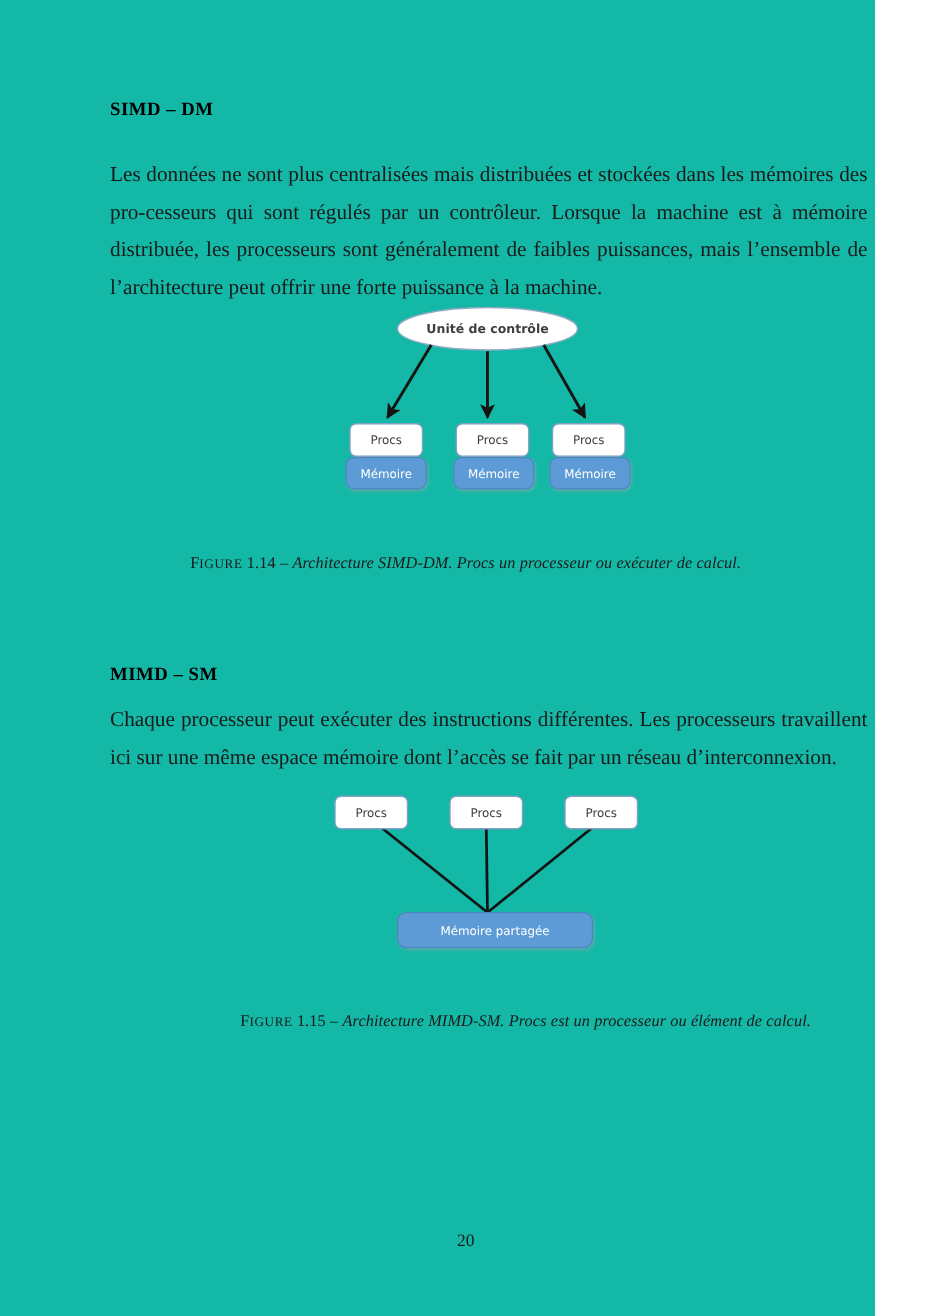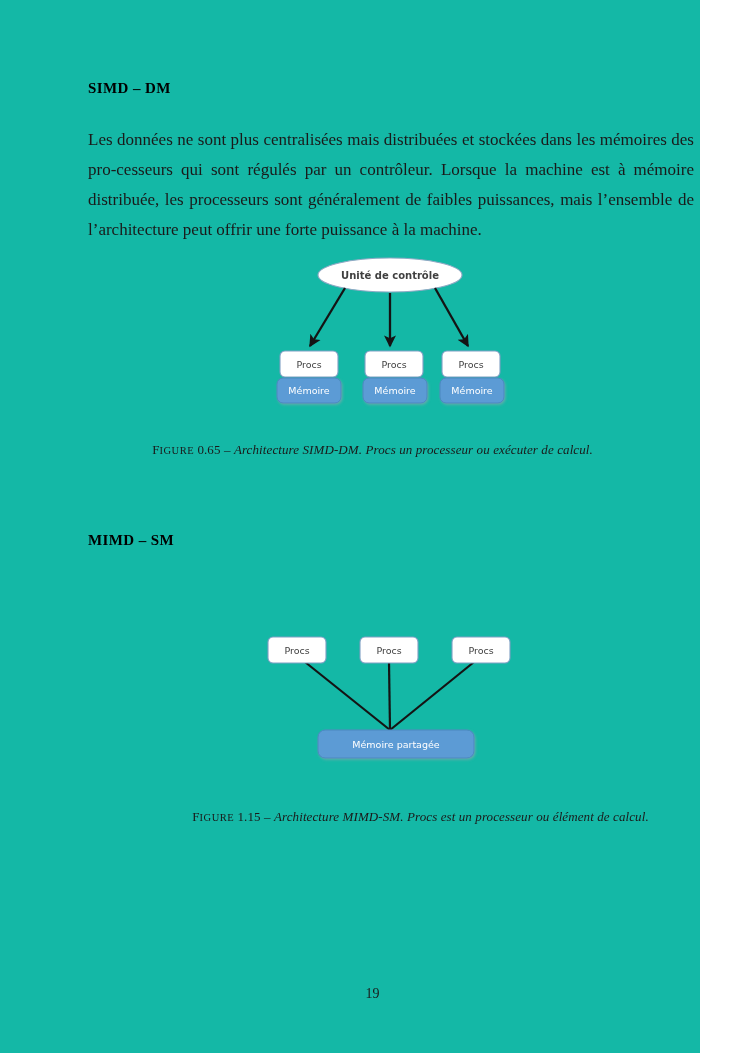--- a/index.html
+++ b/index.html
@@ -103,21 +103,21 @@
 <div id="page">
 
   <div class="content" style="top:80px;">
     <h2 class="section-heading">SIMD – DM</h2>
   </div>
 
   <div class="content" style="top:125px;">
     <p class="body-text">Les données ne sont plus centralisées mais distribuées et stockées dans les mémoires des pro-cesseurs qui sont régulés par un contrôleur. Lorsque la machine est à mémoire distribuée, les processeurs sont généralement de faibles puissances, mais l’ensemble de l’architecture peut offrir une forte puissance à la machine.</p>
   </div>
 
-  <div class="diagram" style="top:248px;">
+  <div class="diagram" style="top:236px;">
     <svg width="745" height="165" viewBox="0 0 745 165" xmlns="http://www.w3.org/2000/svg">
       <defs>
         <marker id="arrowhead-simd" markerWidth="6" markerHeight="6" refX="4.6" refY="3" orient="auto" markerUnits="strokeWidth">
           <path d="M0,0.4 L5.2,3 L0,5.6 L1.2,3 Z" fill="#141414"></path>
         </marker>
         <filter id="boxshadow" x="-30%" y="-30%" width="170%" height="180%">
           <feDropShadow dx="1.1" dy="1.4" stdDeviation="1.1" flood-color="#9aa3ad" flood-opacity="0.55"></feDropShadow>
         </filter>
       </defs>
 
@@ -147,27 +147,30 @@
       <g>
         <rect x="442" y="103" width="58" height="26" rx="5" ry="5" fill="#ffffff" stroke="#7f9fc4" stroke-width="1.1"></rect>
         <text x="471" y="119.5" class="node-label label-dark" text-anchor="middle">Procs</text>
         <rect x="440" y="130" width="64" height="25" rx="6" ry="6" fill="#5b9bd5" stroke="#4a87c0" stroke-width="1" filter="url(#boxshadow)"></rect>
         <text x="472" y="146" class="node-label label-white" text-anchor="middle">Mémoire</text>
       </g>
     </svg>
   </div>
 
   <div class="diagram figure-caption" style="top:442px;">
-    <span class="fig-label"><span style="font-size:13px;">F</span><span style="font-size:10.5px;letter-spacing:0.5px;">IGURE</span></span><span>&nbsp;</span><span class="fig-num">0.65</span><span>&nbsp;</span><span class="fig-num">–</span><span>&nbsp;</span><span class="fig-text">Architecture SIMD-DM. Procs un processeur ou exécuter de calcul.</span>
+    <span class="fig-label"><span style="font-size:13px;">F</span><span style="font-size:10.5px;letter-spacing:0.5px;">IGURE</span></span><span>&nbsp;</span><span class="fig-num">1.14</span><span>&nbsp;</span><span class="fig-num">–</span><span>&nbsp;</span><span class="fig-text">Architecture SIMD-DM. Procs un processeur ou exécuter de calcul.</span>
   </div>
 
   <div class="content" style="top:532px;">
     <h2 class="section-heading">MIMD – SM</h2>
   </div>
 
+  <div class="content" style="top:561px;">
+    <p class="body-text">Chaque processeur peut exécuter des instructions différentes. Les processeurs travaillent ici sur une même espace mémoire dont l’accès se fait par un réseau d’interconnexion.</p>
+  </div>
 
   <div class="diagram" style="top:630px;">
     <svg width="745" height="145" viewBox="0 0 745 145" xmlns="http://www.w3.org/2000/svg">
       <defs>
         <filter id="boxshadow2" x="-30%" y="-30%" width="170%" height="180%">
           <feDropShadow dx="1.1" dy="1.4" stdDeviation="1.1" flood-color="#9aa3ad" flood-opacity="0.55"></feDropShadow>
         </filter>
       </defs>
 
       <line x1="305" y1="32" x2="390" y2="100" stroke="#141414" stroke-width="2.2"></line>
@@ -191,15 +194,15 @@
         <rect x="318" y="100" width="156" height="28" rx="7" ry="7" fill="#5b9bd5" stroke="#4a87c0" stroke-width="1" filter="url(#boxshadow2)"></rect>
         <text x="396" y="118" class="node-label label-white" text-anchor="middle">Mémoire partagée</text>
       </g>
     </svg>
   </div>
 
   <div class="diagram figure-caption" style="top:809px;margin-left:48px;">
     <span class="fig-label"><span style="font-size:13px;">F</span><span style="font-size:10.5px;letter-spacing:0.5px;">IGURE</span></span><span>&nbsp;</span><span class="fig-num">1.15</span><span>&nbsp;</span><span class="fig-num">–</span><span>&nbsp;</span><span class="fig-text">Architecture MIMD-SM. Procs est un processeur ou élément de calcul.</span>
   </div>
 
-  <div class="page-number" style="top:986px;">19</div>
+  <div class="page-number" style="top:986px;">20</div>
 
 </div>
 
 </body></html>

